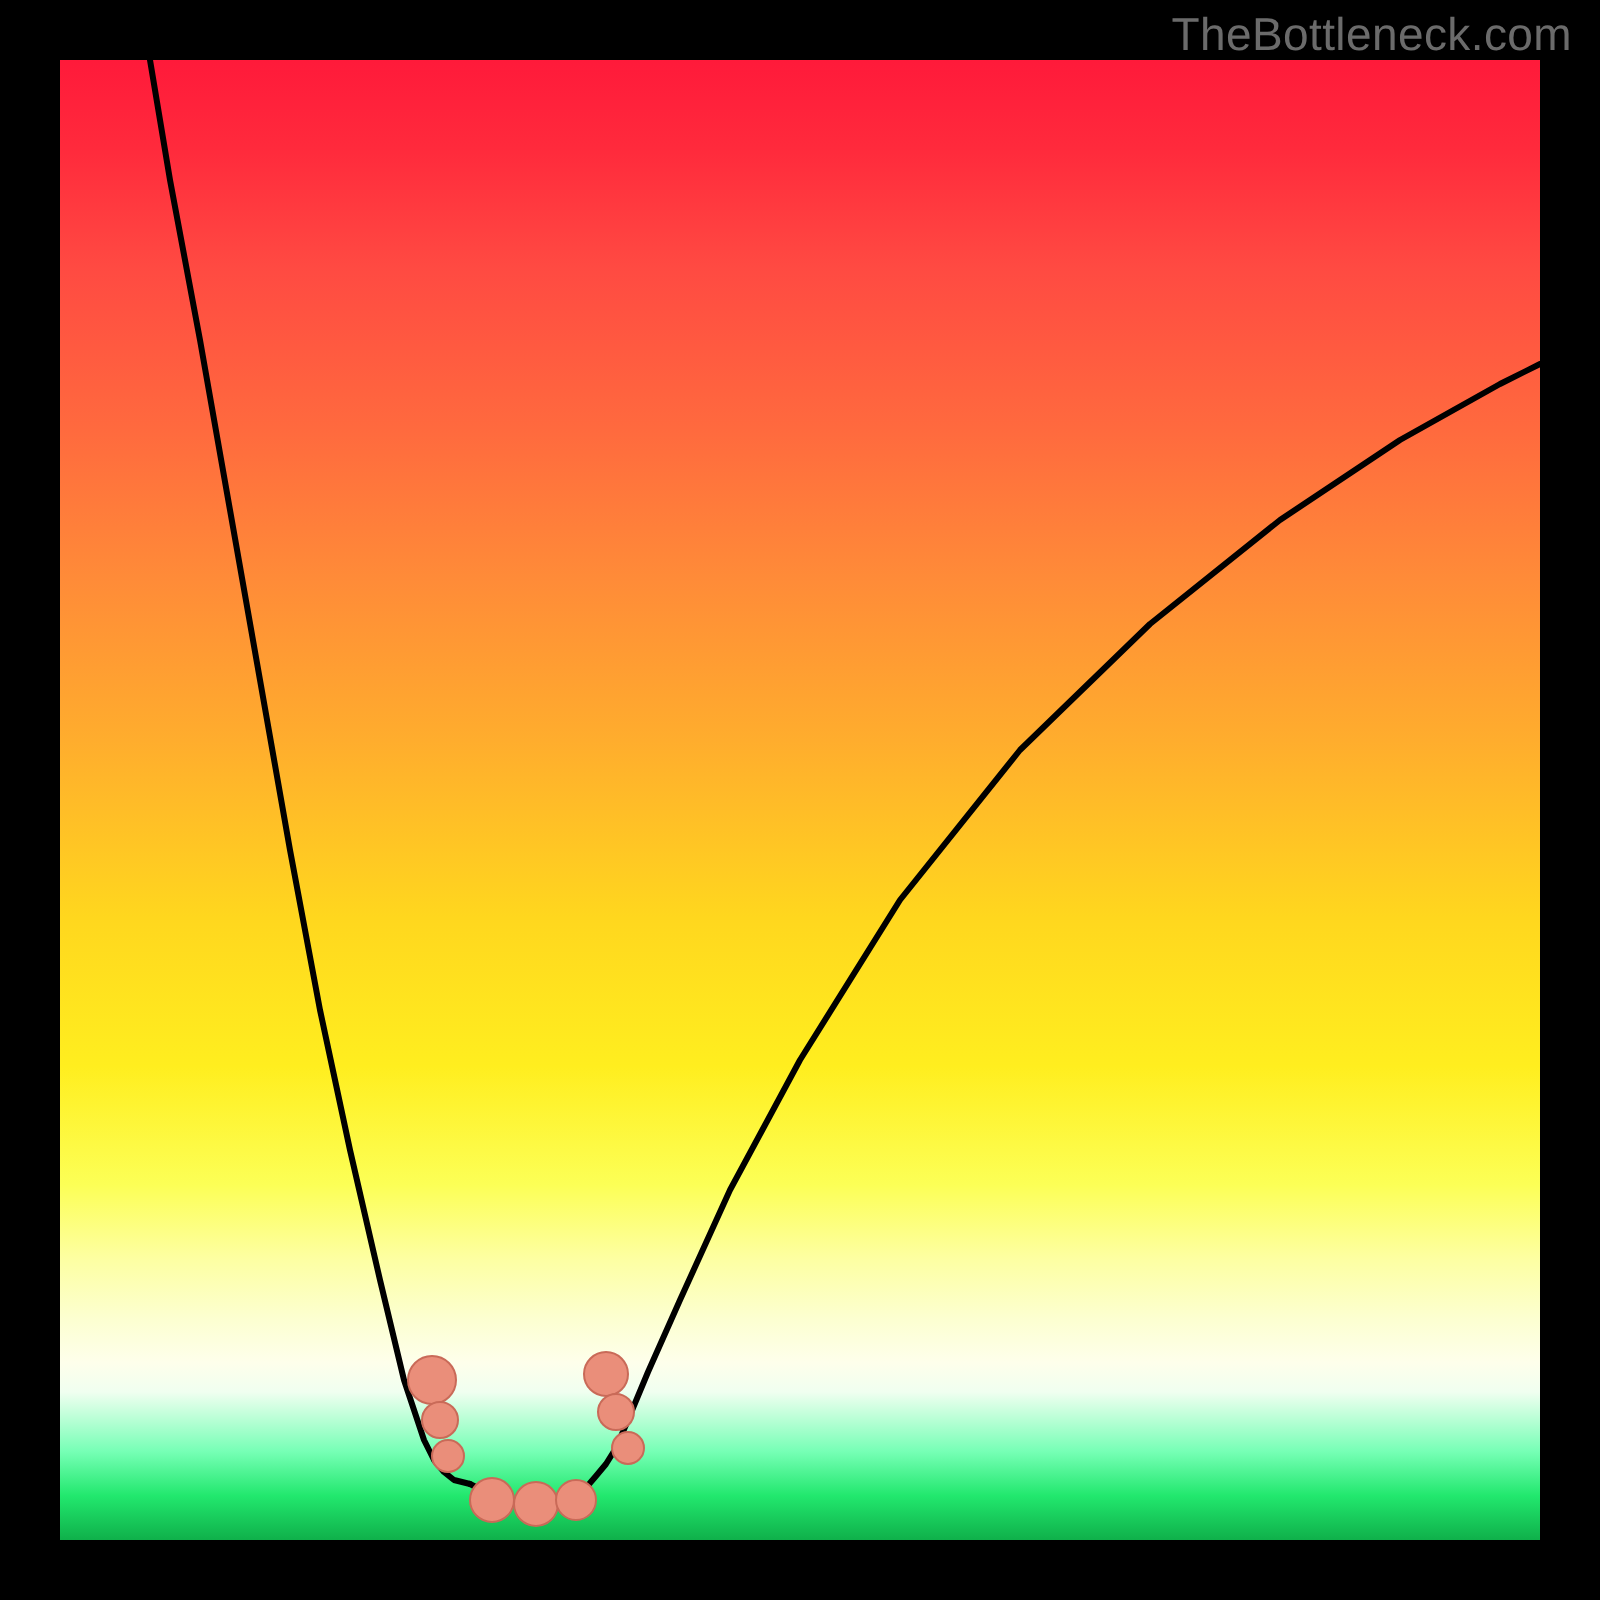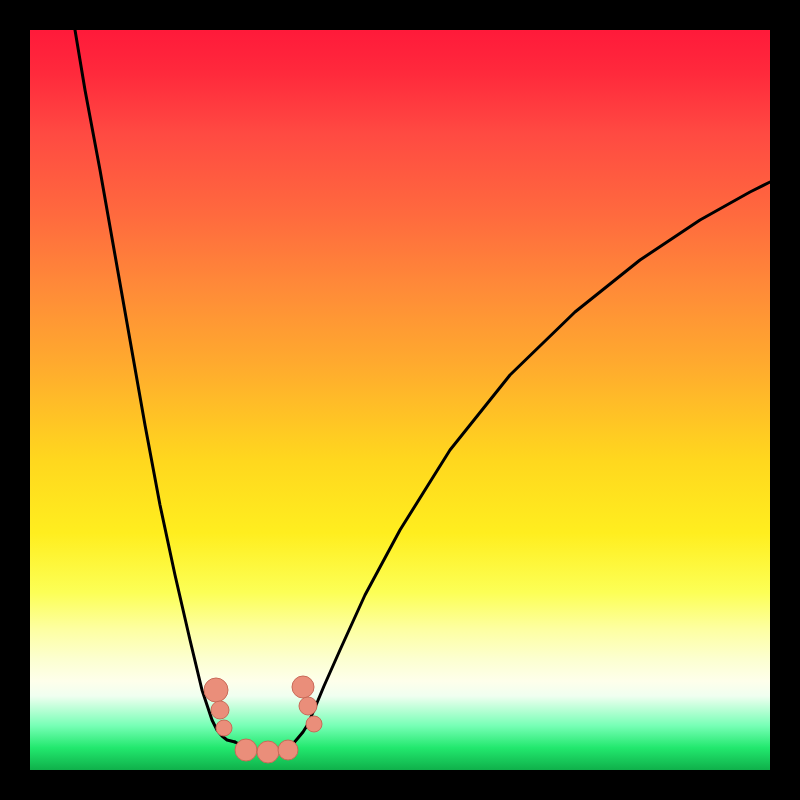--- a/index.html
+++ b/index.html
@@ -78,13 +78,14 @@
           <circle cx="194" cy="698" r="8" fill="#ea8e7a" stroke="#c96a58" stroke-width="1"></circle>
           <circle cx="216" cy="720" r="11" fill="#ea8e7a" stroke="#c96a58" stroke-width="1"></circle>
           <circle cx="238" cy="722" r="11" fill="#ea8e7a" stroke="#c96a58" stroke-width="1"></circle>
           <circle cx="258" cy="720" r="10" fill="#ea8e7a" stroke="#c96a58" stroke-width="1"></circle>
           <circle cx="273" cy="657" r="11" fill="#ea8e7a" stroke="#c96a58" stroke-width="1"></circle>
           <circle cx="278" cy="676" r="9" fill="#ea8e7a" stroke="#c96a58" stroke-width="1"></circle>
           <circle cx="284" cy="694" r="8" fill="#ea8e7a" stroke="#c96a58" stroke-width="1"></circle>
         </g>
     </svg>
   </div>
+  <div class="watermark">TheBottleneck.com</div>
 </div>
 
 </body></html>

